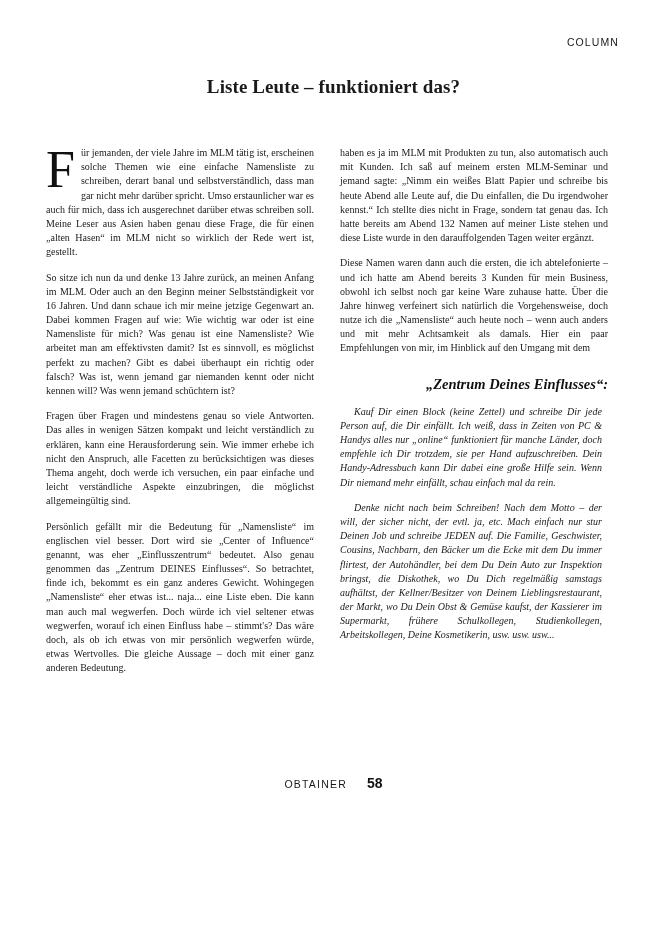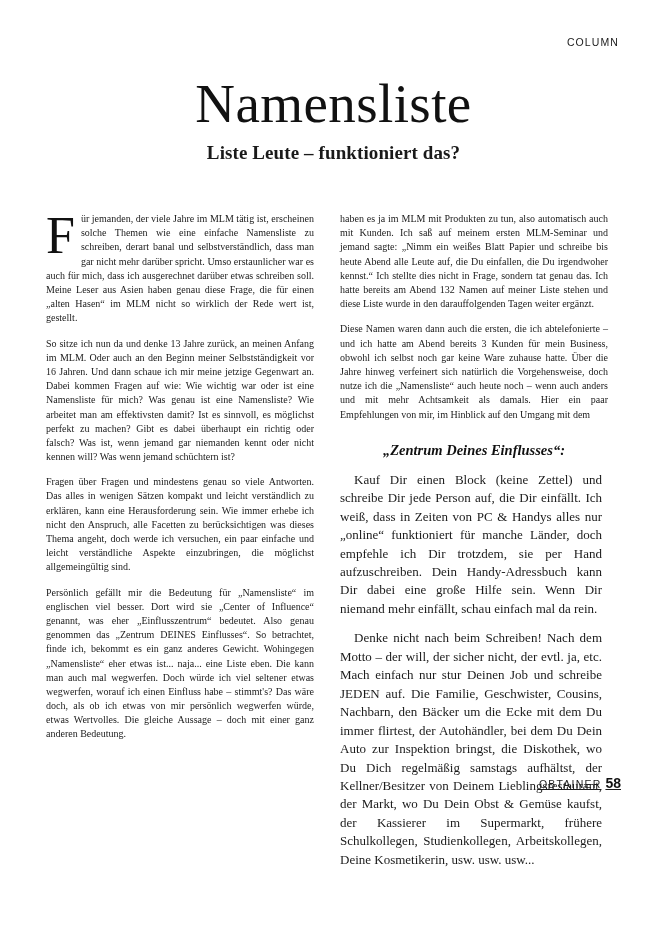--- a/index.html
+++ b/index.html
@@ -78,42 +78,42 @@
     float: left;
     padding: 4px 6px 0 0;
     font-weight: 400;
     color: #111;
   }
   .section-head {
     font-size: 14.5px;
     font-style: italic;
     font-weight: 700;
     margin: 20px 0 12px 0;
-    text-align: center;
+    text-align: right;
     color: #111;
   }
   p.italic {
-    font-size: 13px;
+    font-style: italic;
+    font-size: 10px;
     line-height: 1.42;
     text-align: justify;
     margin: 0 6px 11px 0;
     text-indent: 14px;
     hyphens: auto;
     -webkit-hyphens: auto;
   }
   .footer {
     position: absolute;
     left: 46px;
     right: 46px;
     bottom: 24px;
     display: flex;
     align-items: baseline;
-    justify-content: flex-end;
-    gap: 4px;
-    text-decoration: underline;
+    justify-content: center;
+    gap: 20px;
   }
   .footer-brand {
     font-family: "Liberation Sans", sans-serif;
     font-size: 10.5px;
     letter-spacing: 1.2px;
     color: #1a1a1a;
   }
   .footer-page {
     font-family: "Liberation Sans", sans-serif;
     font-size: 14px;
@@ -122,21 +122,20 @@
   }
 </style>
 </head>
 <body>
 
 <div class="page">
 
   <div class="running-head">COLUMN</div>
 
   <div class="title-block">
-    <h1 class="article-title">Namensliste</h1>
     <div class="article-subtitle">Liste Leute – funktioniert das?</div>
   </div>
 
   <div class="columns">
 
     <div class="col">
       <p class="body first dropcap">Für jemanden, der viele Jahre im MLM tätig ist, erscheinen solche Themen wie eine einfache Namensliste zu schreiben, derart banal und selbstverständlich, dass man gar nicht mehr darüber spricht. Umso erstaunlicher war es auch für mich, dass ich ausgerechnet darüber etwas schreiben soll. Meine Leser aus Asien haben genau diese Frage, die für einen „alten Hasen“ im MLM nicht so wirklich der Rede wert ist, gestellt.</p>
       <p class="body">So sitze ich nun da und denke 13 Jahre zurück, an meinen Anfang im MLM. Oder auch an den Beginn meiner Selbstständigkeit vor 16 Jahren. Und dann schaue ich mir meine jetzige Gegenwart an. Dabei kommen Fragen auf wie: Wie wichtig war oder ist eine Namensliste für mich? Was genau ist eine Namensliste? Wie arbeitet man am effektivsten damit? Ist es sinnvoll, es möglichst perfekt zu machen? Gibt es dabei überhaupt ein richtig oder falsch? Was ist, wenn jemand gar niemanden kennt oder nicht kennen will? Was wenn jemand schüchtern ist?</p>
       <p class="body">Fragen über Fragen und mindestens genau so viele Antworten. Das alles in wenigen Sätzen kompakt und leicht verständlich zu erklären, kann eine Herausforderung sein. Wie immer erhebe ich nicht den Anspruch, alle Facetten zu berücksichtigen was dieses Thema angeht, doch werde ich versuchen, ein paar einfache und leicht verständliche Aspekte einzubringen, die möglichst allgemeingültig sind.</p>
       <p class="body">Persönlich gefällt mir die Bedeutung für „Namensliste“ im englischen viel besser. Dort wird sie „Center of Influence“ genannt, was eher „Einflusszentrum“ bedeutet. Also genau genommen das „Zentrum DEINES Einflusses“. So betrachtet, finde ich, bekommt es ein ganz anderes Gewicht. Wohingegen „Namensliste“ eher etwas ist... naja... eine Liste eben. Die kann man auch mal wegwerfen. Doch würde ich viel seltener etwas wegwerfen, worauf ich einen Einfluss habe – stimmt's? Das wäre doch, als ob ich etwas von mir persönlich wegwerfen würde, etwas Wertvolles. Die gleiche Aussage – doch mit einer ganz anderen Bedeutung.</p>

